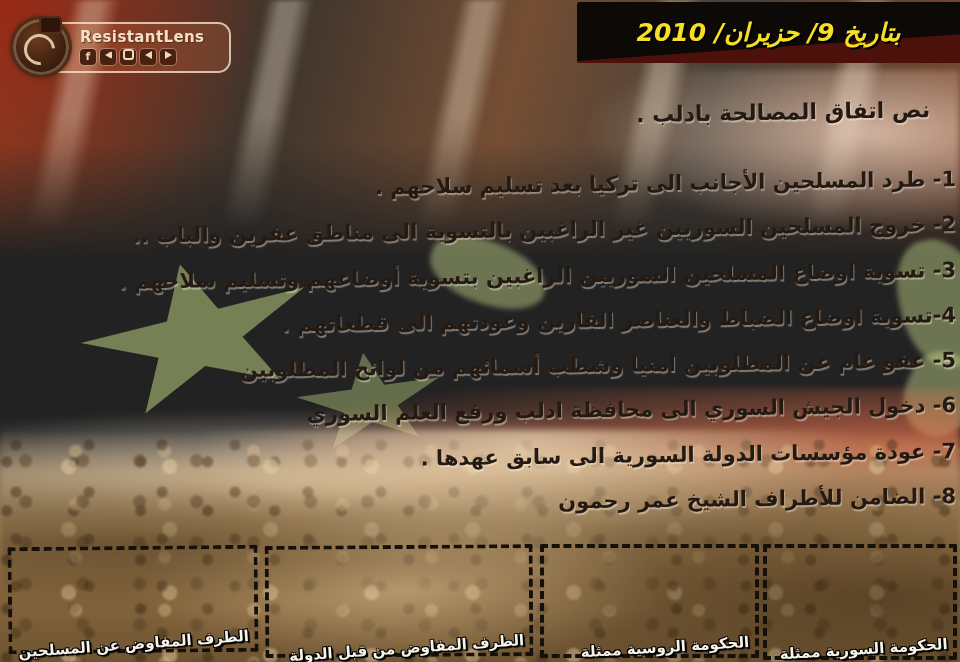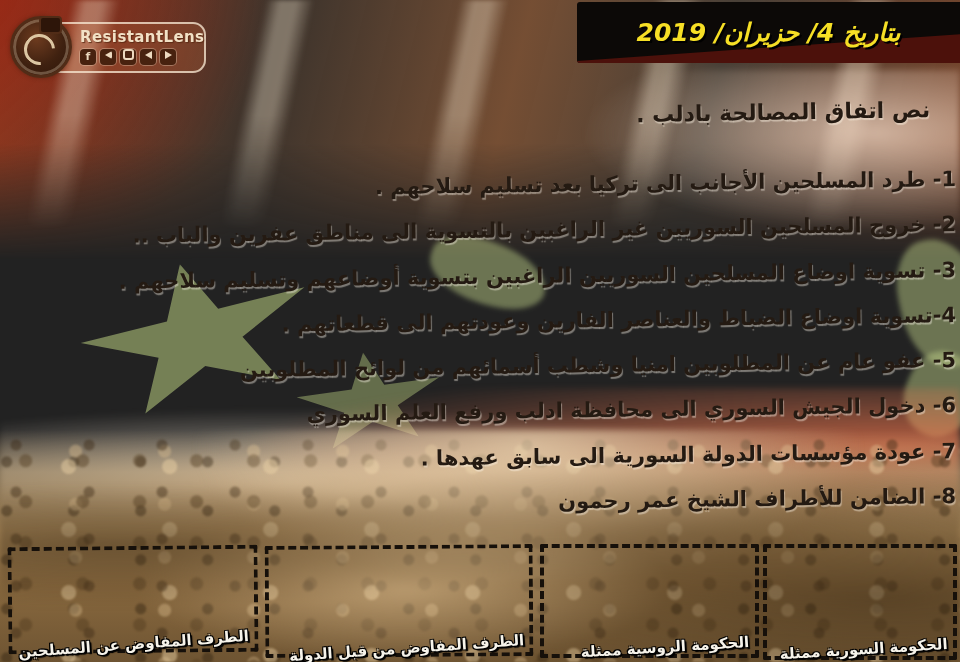--- a/index.html
+++ b/index.html
@@ -69,21 +69,21 @@
       radial-gradient(ellipse at 55% 8%, rgba(238,218,182,.7), transparent 45%);}
   
   .brand{position:absolute;left:10px;top:16px;display:flex;align-items:center;z-index:5;}
   .brand-logo{width:56px;height:56px;border-radius:50%;position:relative;z-index:2;
     background:radial-gradient(circle at 42% 35%, #6d3b1f 0%, #3f2110 55%, #2d1509 100%);
     border:3px solid #512c17;box-shadow:inset 0 0 0 3px rgba(236,212,182,.3), 0 0 4px rgba(60,25,10,.5);}
   .brand-logo::before{content:"";position:absolute;left:11px;top:15px;width:25px;height:25px;
     border-radius:50%;border:3px solid #dcc6a2;border-right-color:transparent;transform:rotate(40deg);}
   .brand-logo::after{content:"";position:absolute;right:7px;top:-3px;width:19px;height:14px;
     background:#2d1509;border-radius:4px;border:2px solid #512c17;}
-  .brand-pill{margin-left:-26px;padding:4px 0 6px 32px;border:2px solid rgba(250,236,216,.75);
+  .brand-pill{margin-left:-26px;padding:4px 25px 6px 32px;border:2px solid rgba(250,236,216,.75);
     border-radius:13px;background:rgba(205,115,65,.22);}
   .brand-name{color:#f2e1c6;font-weight:bold;font-size:15px;letter-spacing:.4px;
     text-shadow:1px 1px 1px rgba(88,40,18,.85);}
   .social-row{display:flex;gap:4px;margin-top:3px;}
   .soc{width:16px;height:16px;border-radius:4px;background:#48220f;color:#eBD9bf;
     font-size:11px;line-height:16px;text-align:center;font-weight:bold;color:#ecd9bf;
     box-shadow:0 0 0 1px rgba(240,220,195,.35);}
   .soc .tri-left{display:inline-block;width:0;height:0;border-top:4px solid transparent;
     border-bottom:4px solid transparent;border-right:7px solid #ecd9bf;margin-bottom:1px;}
   .soc .tri-right{display:inline-block;width:0;height:0;border-top:4px solid transparent;
@@ -143,21 +143,21 @@
         <div class="soc"><span class="tri-left" style="border-right-color:#ecd9bf;border-radius:2px;"></span></div>
         <div class="soc"><span class="dot-cam"></span></div>
         <div class="soc"><span class="tri-left"></span></div>
         <div class="soc"><span class="tri-right"></span></div>
       </div>
     </div>
   </div>
 
   <div class="date-banner">
     <div class="swoosh"></div>
-    <div class="date-text">بتاريخ 4/ حزيران/ 2019</div>
+    <div class="date-text">بتاريخ 9/ حزيران/ 2010</div>
   </div>
 
   <div class="heading">نص اتفاق المصالحة بادلب .</div>
 
   <div class="items">
     <div class="item">1- طرد المسلحين الأجانب الى تركيا بعد تسليم سلاحهم .</div>
     <div class="item">2- خروج المسلحين السوريين غير الراغبين بالتسوية الى مناطق عفرين والباب ..</div>
     <div class="item">3- تسوية اوضاع المسلحين السوريين الراغبين بتسوية أوضاعهم وتسليم سلاحهم .</div>
     <div class="item">4-تسوية اوضاع الضباط والعناصر الفارين وعودتهم الى قطعاتهم .</div>
     <div class="item">5- عفو عام عن المطلوبين امنيا وشطب أسمائهم من لوائح المطلوبين</div>

